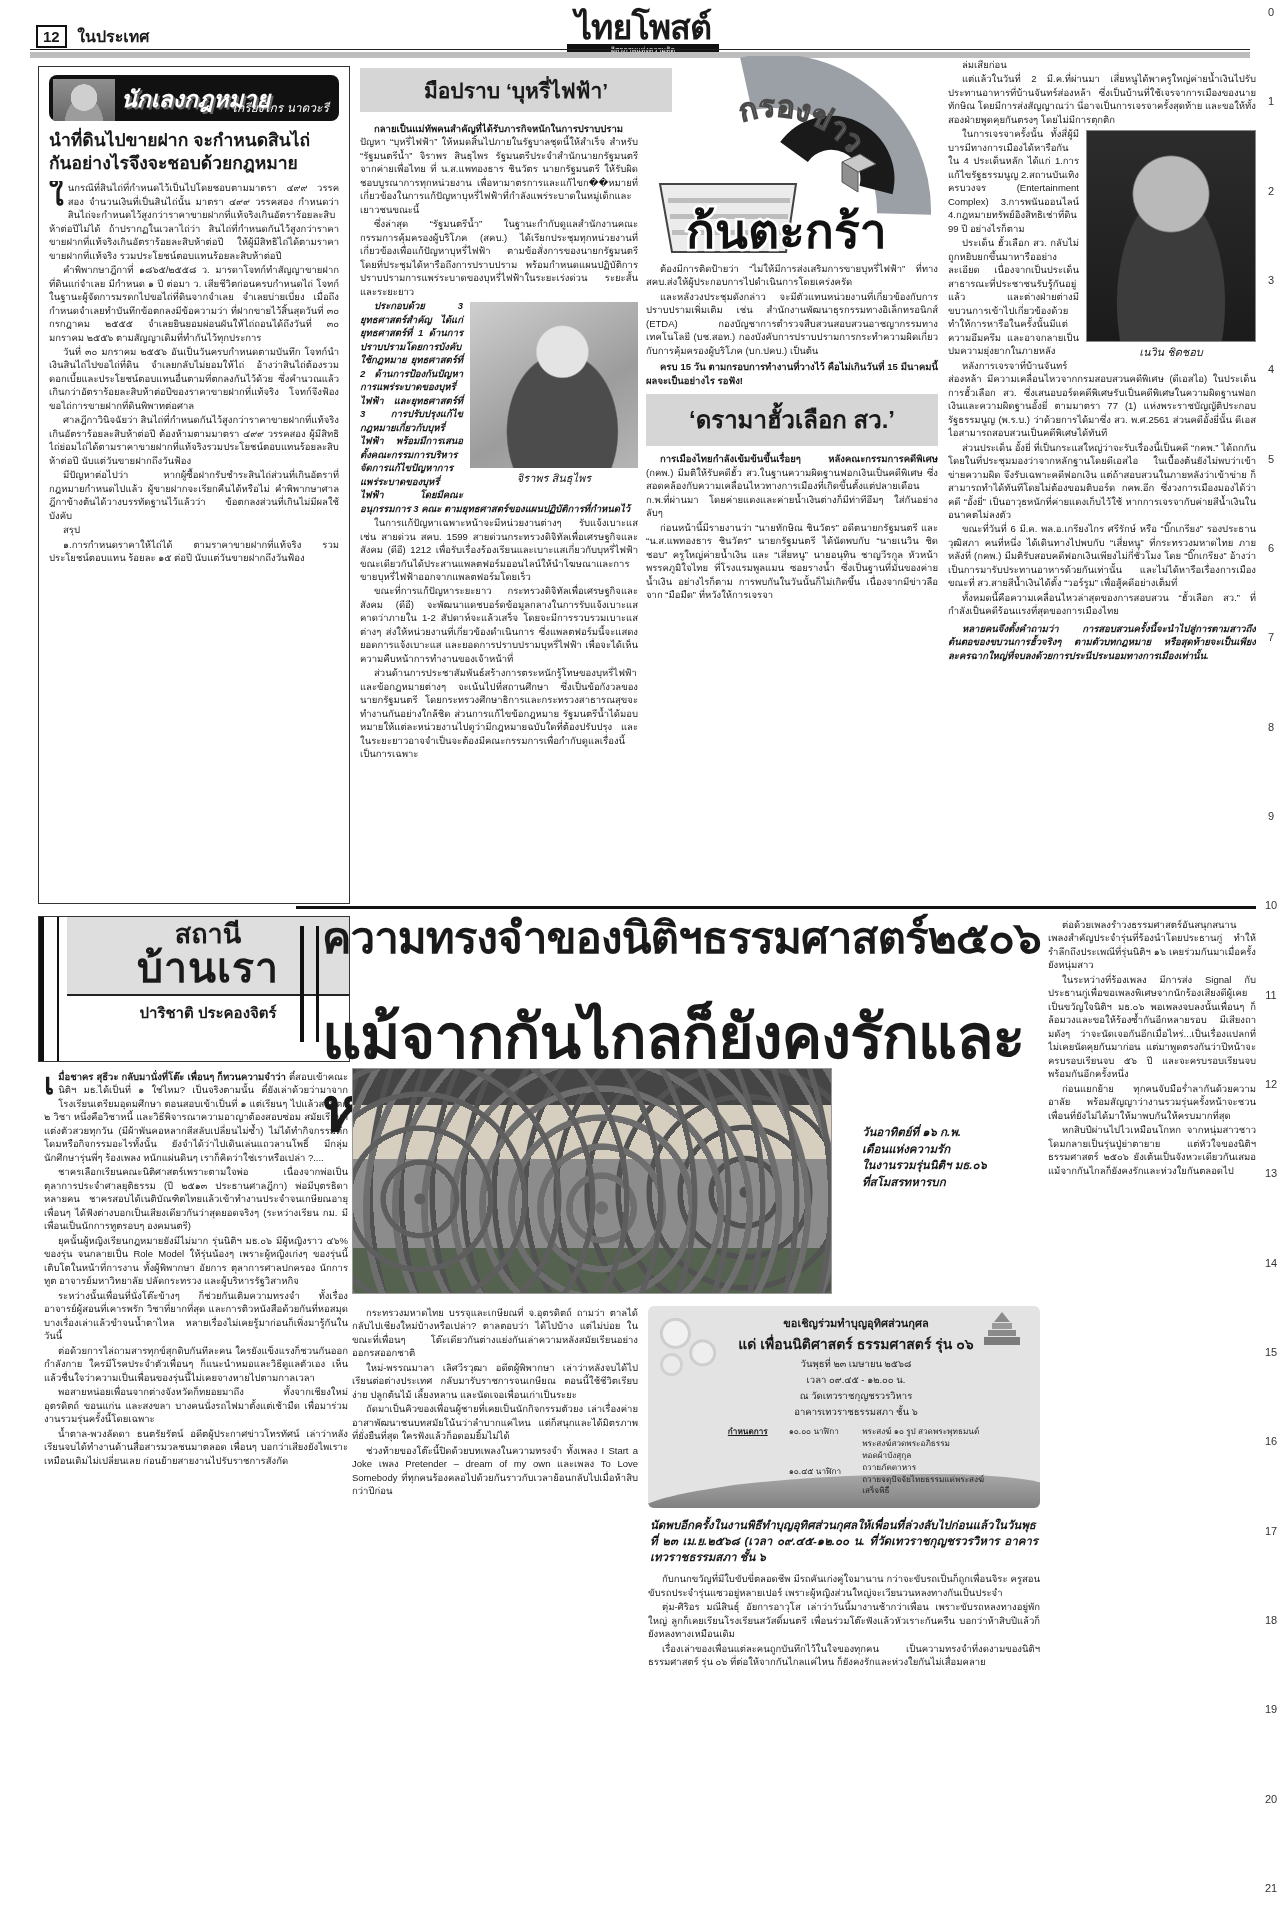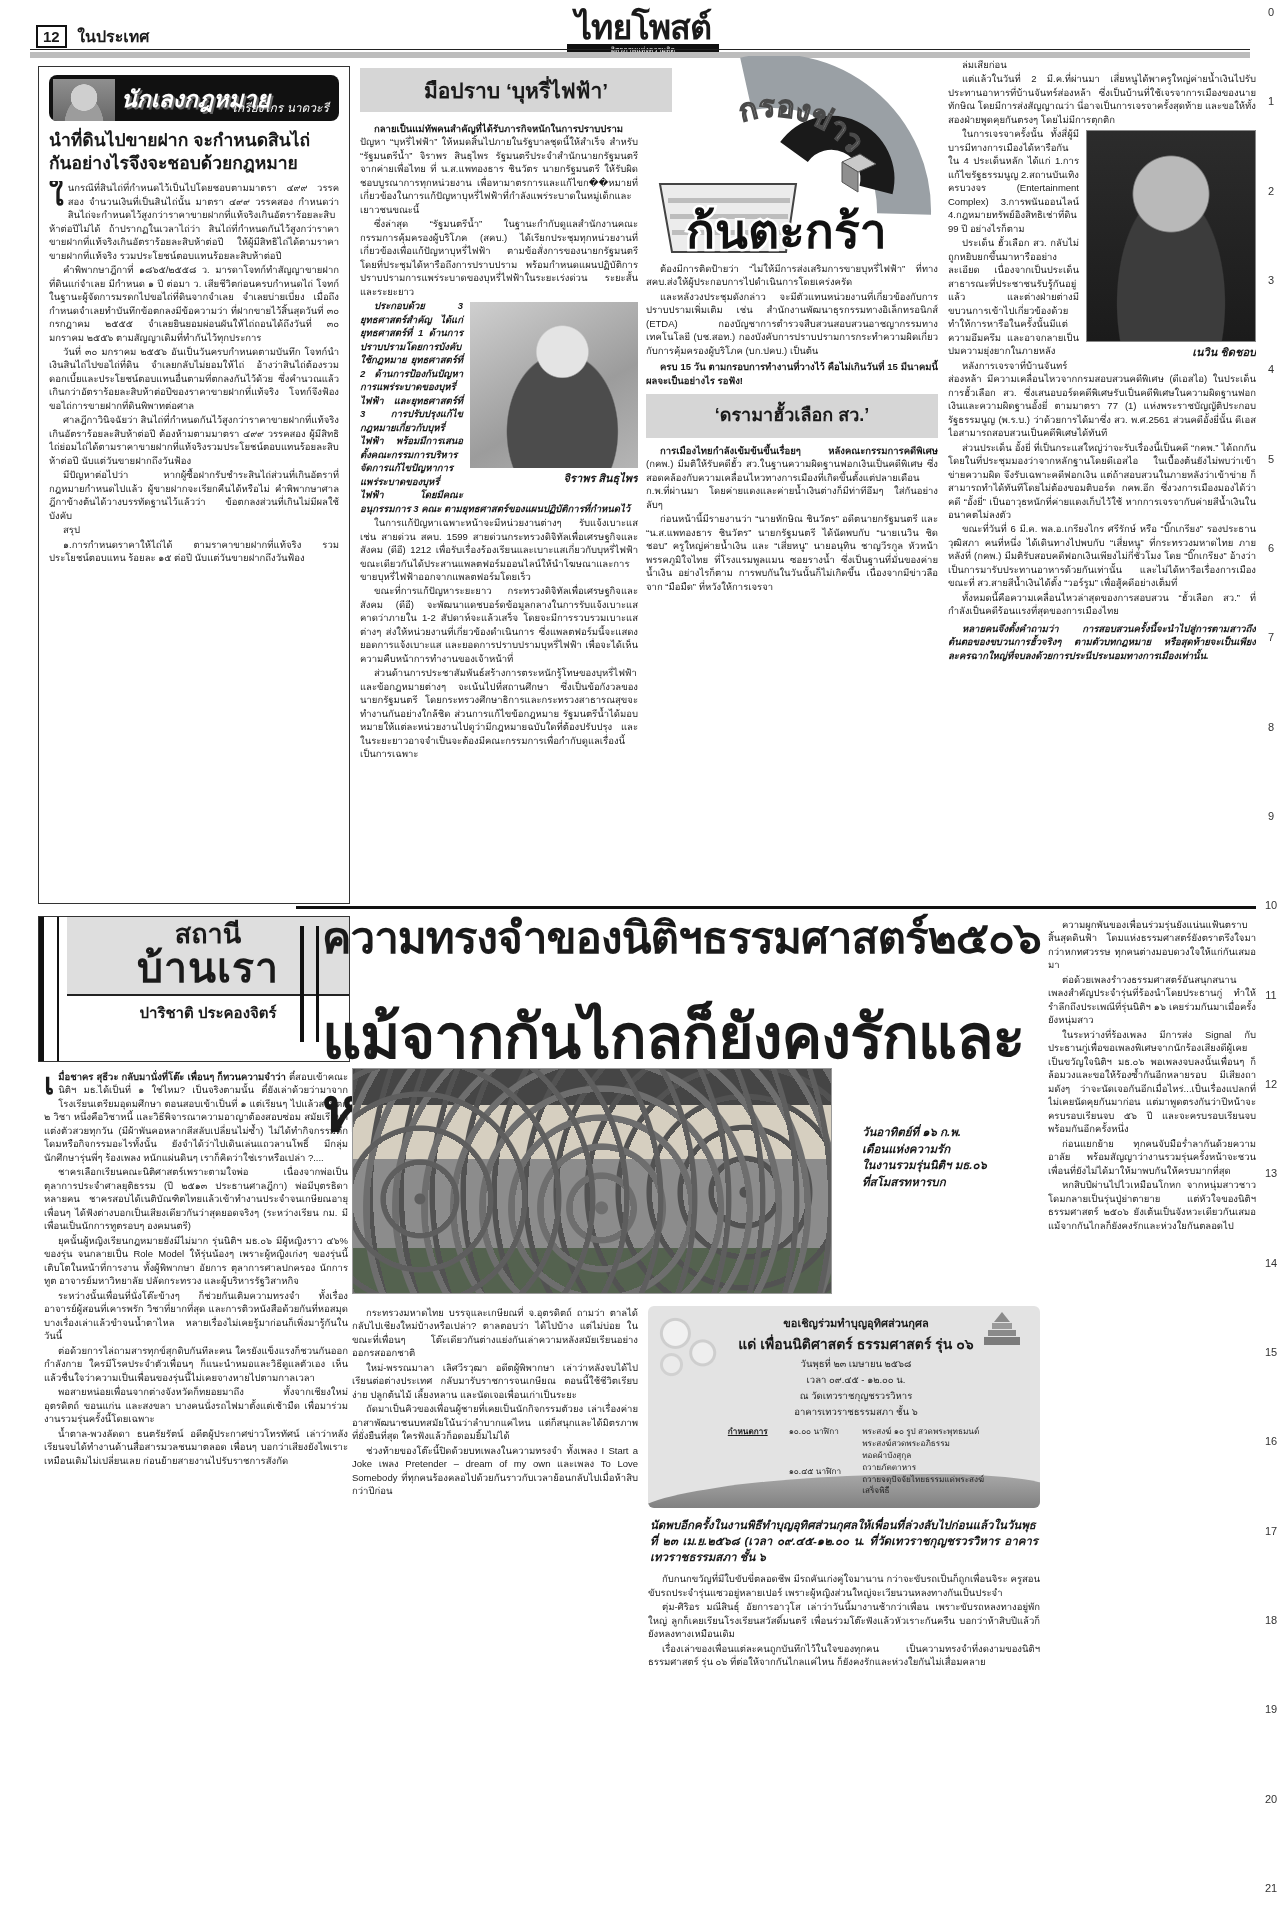--- a/index.html
+++ b/index.html
@@ -30,30 +30,30 @@
   #law-banner-title{position:absolute;left:72px;top:6px;color:#fff;font-style:italic;font-weight:900;
      font-size:23px;text-shadow:2px 2px 0 #666;white-space:nowrap;}
   #law-banner-author{position:absolute;right:10px;bottom:4px;color:#fff;font-style:italic;font-size:12px;}
   #law-headline{font-weight:bold;font-size:17.5px;line-height:1.32;margin:8px 0 6px;}
   
   #vape-headbox{left:360px;top:68px;width:312px;height:44px;background:#d6d6d6;
      display:flex;align-items:center;justify-content:center;font-weight:bold;font-size:21px;}
   #vape-col1{left:360px;top:122px;width:278px;height:782px;}
   #vape-col2{left:646px;top:262px;width:292px;height:642px;}
   .inset-right{float:right;width:168px;margin:3px 0 3px 7px;}
-  .inset-right .caption{font-weight:bold;font-style:italic;font-size:11px;text-align:right;margin-top:3px;}
+  .inset-right .caption{font-weight:normal;font-style:italic;font-size:11px;text-align:center;margin-top:3px;}
   #jiraporn-photo{width:168px;height:166px;
      background:radial-gradient(circle at 55% 30%,#e4e4e4 0 17%,transparent 18%),
                 radial-gradient(ellipse at 55% 78%,#4c4c4c 0 42%,transparent 43%),
                 linear-gradient(150deg,#cfcfcf,#9c9c9c 60%,#b5b5b5);}
   #navin-photo{width:170px;height:212px;border:1px solid #888;box-sizing:border-box;
      background:radial-gradient(circle at 50% 30%,#b9b9b9 0 22%,transparent 23%),
                 radial-gradient(ellipse at 50% 82%,#3c3c3c 0 45%,transparent 46%),
                 linear-gradient(#2c2c2c,#1b1b1b);}
-  #drama-box{background:#d6d6d6;text-align:center;font-weight:bold;font-size:18px;padding:9px 0;margin:7px 0 6px;}
+  #drama-box{background:#d6d6d6;text-align:center;font-weight:bold;font-size:24px;padding:9px 0;margin:7px 0 6px;}
   .crossline{font-weight:bold;margin:3px 0;text-align:justify;}
   
   #krong-logo{left:646px;top:56px;width:292px;height:202px;}
   
   #right-col{left:948px;top:58px;width:308px;height:846px;}
   .closing{font-weight:bold;font-style:italic;margin-top:4px;text-indent:14px;text-align:justify;}
   
   #section-rule{left:296px;top:906px;width:960px;height:3px;background:#111;}
   
   #station-box{left:38px;top:916px;width:312px;height:146px;border:1.5px solid #333;box-sizing:border-box;display:flex;gap:8px;}
@@ -297,21 +297,20 @@
       <div>
           <p class="p">กับกนกขวัญที่มีใบขับขี่ตลอดชีพ มีรถคันเก่งคู่ใจมานาน กว่าจะขับรถเป็นก็ถูกเพื่อนจิระ ครูสอนขับรถประจำรุ่นแซวอยู่หลายเปอร์ เพราะผู้หญิงส่วนใหญ่จะเวียนวนหลงทางกันเป็นประจำ</p>
           <p class="p">ตุ่ม-ศิริอร มณีสินธุ์ อัยการอาวุโส เล่าว่าวันนี้มางานช้ากว่าเพื่อน เพราะขับรถหลงทางอยู่พักใหญ่ ลูกก็เคยเรียนโรงเรียนสวัสดิ์มนตรี เพื่อนร่วมโต๊ะฟังแล้วหัวเราะกันครืน บอกว่าห้าสิบปีแล้วก็ยังหลงทางเหมือนเดิม</p>
           <p class="p">เรื่องเล่าของเพื่อนแต่ละคนถูกบันทึกไว้ในใจของทุกคน เป็นความทรงจำที่งดงามของนิติฯ ธรรมศาสตร์ รุ่น ๐๖ ที่ต่อให้จากกันไกลแค่ไหน ก็ยังคงรักและห่วงใยกันไม่เสื่อมคลาย</p>
         </div>
     </div>
   </div>
 
   <div class="abs col" id="station-col4">
     <div>
-        <p class="p">ความผูกพันของเพื่อนร่วมรุ่นยังแน่นแฟ้นตราบสิ้นสุดดินฟ้า โดมแห่งธรรมศาสตร์ยังตราตรึงใจมากว่าหกทศวรรษ ทุกคนต่างมอบดวงใจให้แก่กันเสมอมา</p>
         <p class="p">ต่อด้วยเพลงรำวงธรรมศาสตร์อันสนุกสนาน เพลงสำคัญประจำรุ่นที่ร้องนำโดยประธานกู่ ทำให้รำลึกถึงประเพณีที่รุ่นนิติฯ ๑๖ เคยร่วมกันมาเมื่อครั้งยังหนุ่มสาว</p>
         <p class="p">ในระหว่างที่ร้องเพลง มีการส่ง Signal กับประธานกู่เพื่อขอเพลงพิเศษจากนักร้องเสียงดีผู้เคยเป็นขวัญใจนิติฯ มธ.๐๖ พอเพลงจบลงนั้นเพื่อนๆ ก็ล้อมวงและขอให้ร้องซ้ำกันอีกหลายรอบ มีเสียงถามดังๆ ว่าจะนัดเจอกันอีกเมื่อไหร่...เป็นเรื่องแปลกที่ไม่เคยนัดคุยกันมาก่อน แต่มาพูดตรงกันว่าปีหน้าจะครบรอบเรียนจบ ๕๖ ปี และจะครบรอบเรียนจบพร้อมกันอีกครั้งหนึ่ง</p>
         <p class="p">ก่อนแยกย้าย ทุกคนจับมือร่ำลากันด้วยความอาลัย พร้อมสัญญาว่างานรวมรุ่นครั้งหน้าจะชวนเพื่อนที่ยังไม่ได้มาให้มาพบกันให้ครบมากที่สุด</p>
         <p class="p">หกสิบปีผ่านไปไวเหมือนโกหก จากหนุ่มสาวชาวโดมกลายเป็นรุ่นปู่ย่าตายาย แต่หัวใจของนิติฯ ธรรมศาสตร์ ๒๕๐๖ ยังเต้นเป็นจังหวะเดียวกันเสมอ แม้จากกันไกลก็ยังคงรักและห่วงใยกันตลอดไป</p>
       </div>
   </div>
 
   <div class="abs" id="ruler">
     <div style="display:contents"><div class="ruler-num">0</div><div class="ruler-num">1</div><div class="ruler-num">2</div><div class="ruler-num">3</div><div class="ruler-num">4</div><div class="ruler-num">5</div><div class="ruler-num">6</div><div class="ruler-num">7</div><div class="ruler-num">8</div><div class="ruler-num">9</div><div class="ruler-num">10</div><div class="ruler-num">11</div><div class="ruler-num">12</div><div class="ruler-num">13</div><div class="ruler-num">14</div><div class="ruler-num">15</div><div class="ruler-num">16</div><div class="ruler-num">17</div><div class="ruler-num">18</div><div class="ruler-num">19</div><div class="ruler-num">20</div><div class="ruler-num">21</div></div>
   </div>

